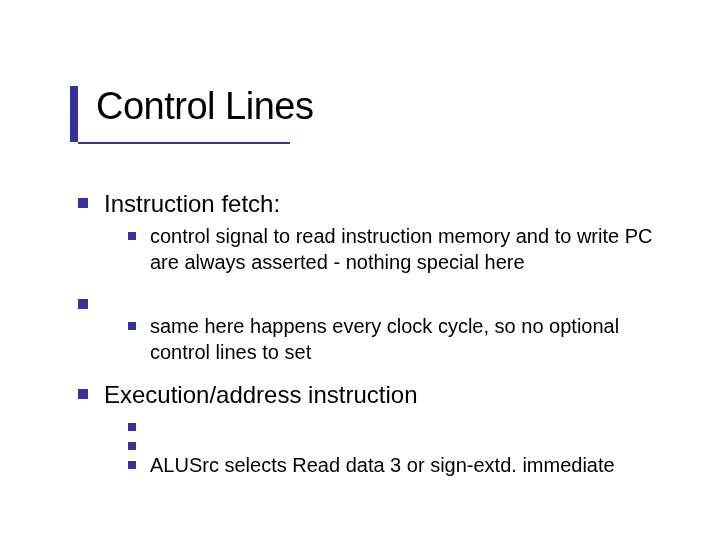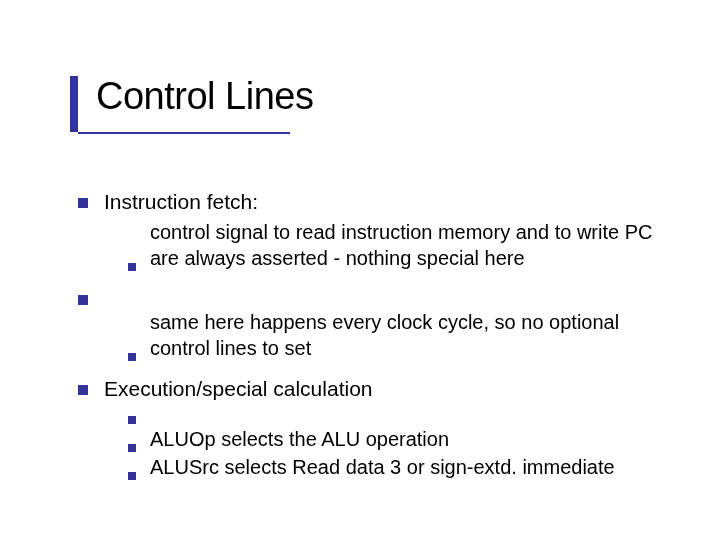--- a/index.html
+++ b/index.html
@@ -5,21 +5,21 @@
   * { margin: 0; padding: 0; box-sizing: border-box; }
   html, body { width: 720px; height: 540px; background: #fff; font-family: Verdana, Geneva, sans-serif; }
   .slide {
     width: 720px;
     height: 540px;
     position: relative;
     padding-top: 96px;
   }
   .title-wrap {
     position: absolute;
-    top: 76px;
+    top: 86px;
     left: 70px;
   }
   .accent-bar {
     position: absolute;
     left: 0;
     top: 0;
     width: 8px;
     height: 56px;
     background: #333399;
   }
@@ -52,33 +52,33 @@
   }
   .l1 .bullet {
     width: 10px;
     height: 10px;
     background: #333399;
     flex: 0 0 auto;
     margin-top: 10px;
     margin-right: 16px;
   }
   .l1 .text {
-    font-size: 21px;
+    font-size: 24px;
     color: #000;
     line-height: 1.3;
   }
   .l1-group { margin-bottom: 14px; }
   .l2-group {
     margin-left: 50px;
     margin-top: 4px;
     margin-bottom: 6px;
   }
   .l2 {
     display: flex;
-    align-items: flex-end;
+    align-items: flex-start;
     margin-bottom: 2px;
   }
   .l2 .bullet {
     width: 8px;
     height: 8px;
     background: #333399;
     flex: 0 0 auto;
     margin-top: 9px;
     margin-right: 14px;
   }
@@ -122,29 +122,28 @@
         <div class="l2">
           <div class="bullet"></div>
           <div class="text">same here happens every clock cycle, so no optional control lines to set</div>
         </div>
       </div>
     </div>
 
     <div class="l1-group">
       <div class="l1">
         <div class="bullet"></div>
-        <div class="text">Execution/special calculation</div>
+        <div class="text">Execution/address instruction</div>
       </div>
       <div class="l2-group">
         <div class="l2">
           <div class="bullet"></div>
         </div>
         <div class="l2">
           <div class="bullet"></div>
-          <div class="text">ALUOp selects the ALU operation</div>
         </div>
         <div class="l2">
           <div class="bullet"></div>
           <div class="text">ALUSrc selects Read data 3 or sign-extd. immediate</div>
         </div>
       </div>
     </div>
 
   </div>
 </div>

